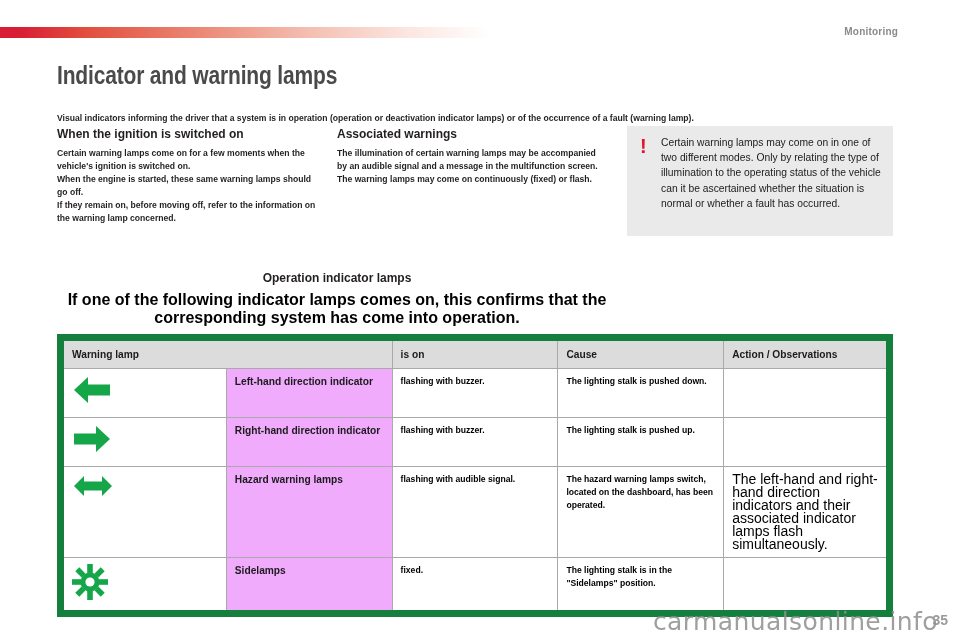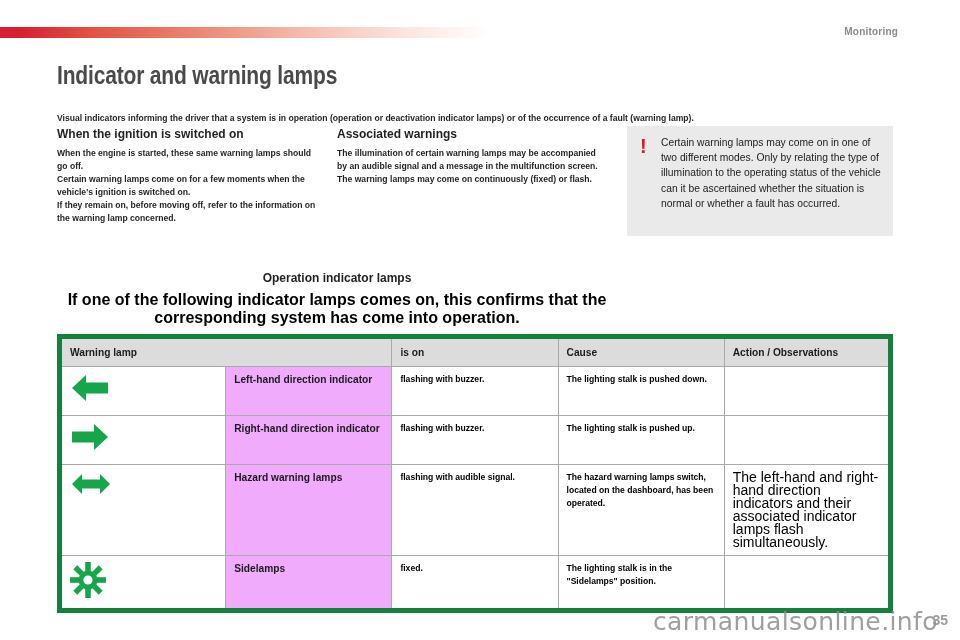--- a/index.html
+++ b/index.html
@@ -131,21 +131,21 @@
   }
 
   
   #lamp-table {
     position: absolute;
     left: 57px;
     top: 334px;
     width: 836px;
     border-collapse: collapse;
     table-layout: fixed;
-    border: 5px solid #15803d;
+    border: 7px solid #15803d;
   }
   #lamp-table th,
   #lamp-table td {
     border: 1px solid #a9a9a9;
     vertical-align: top;
     padding: 6px 8px;
     text-align: left;
   }
   #lamp-table thead th {
     background: #dcdcdc;
@@ -227,22 +227,22 @@
 <div id="chapter-title">Monitoring</div>
 <div id="chapter-tab">
   
 </div>
 
 <div id="page-title">Indicator and warning lamps</div>
 <div id="page-intro">Visual indicators informing the driver that a system is in operation (operation or deactivation indicator lamps) or of the occurrence of a fault (warning lamp).</div>
 
 <div id="col-left" class="col">
   <div class="sec-head">When the ignition is switched on</div>
+  <p class="body-p">Certain warning lamps come on for a few moments when the vehicle's ignition is switched on.</p>
   <p class="body-p">When the engine is started, these same warning lamps should go off.</p>
-  <p class="body-p">Certain warning lamps come on for a few moments when the vehicle's ignition is switched on.</p>
   <p class="body-p">If they remain on, before moving off, refer to the information on the warning lamp concerned.</p>
 </div>
 
 <div id="col-mid" class="col">
   <div class="sec-head">Associated warnings</div>
   <p class="body-p">The illumination of certain warning lamps may be accompanied by an audible signal and a message in the multifunction screen.</p>
   <p class="body-p">The warning lamps may come on continuously (fixed) or flash.</p>
 </div>
 
 <div id="warning-box">

